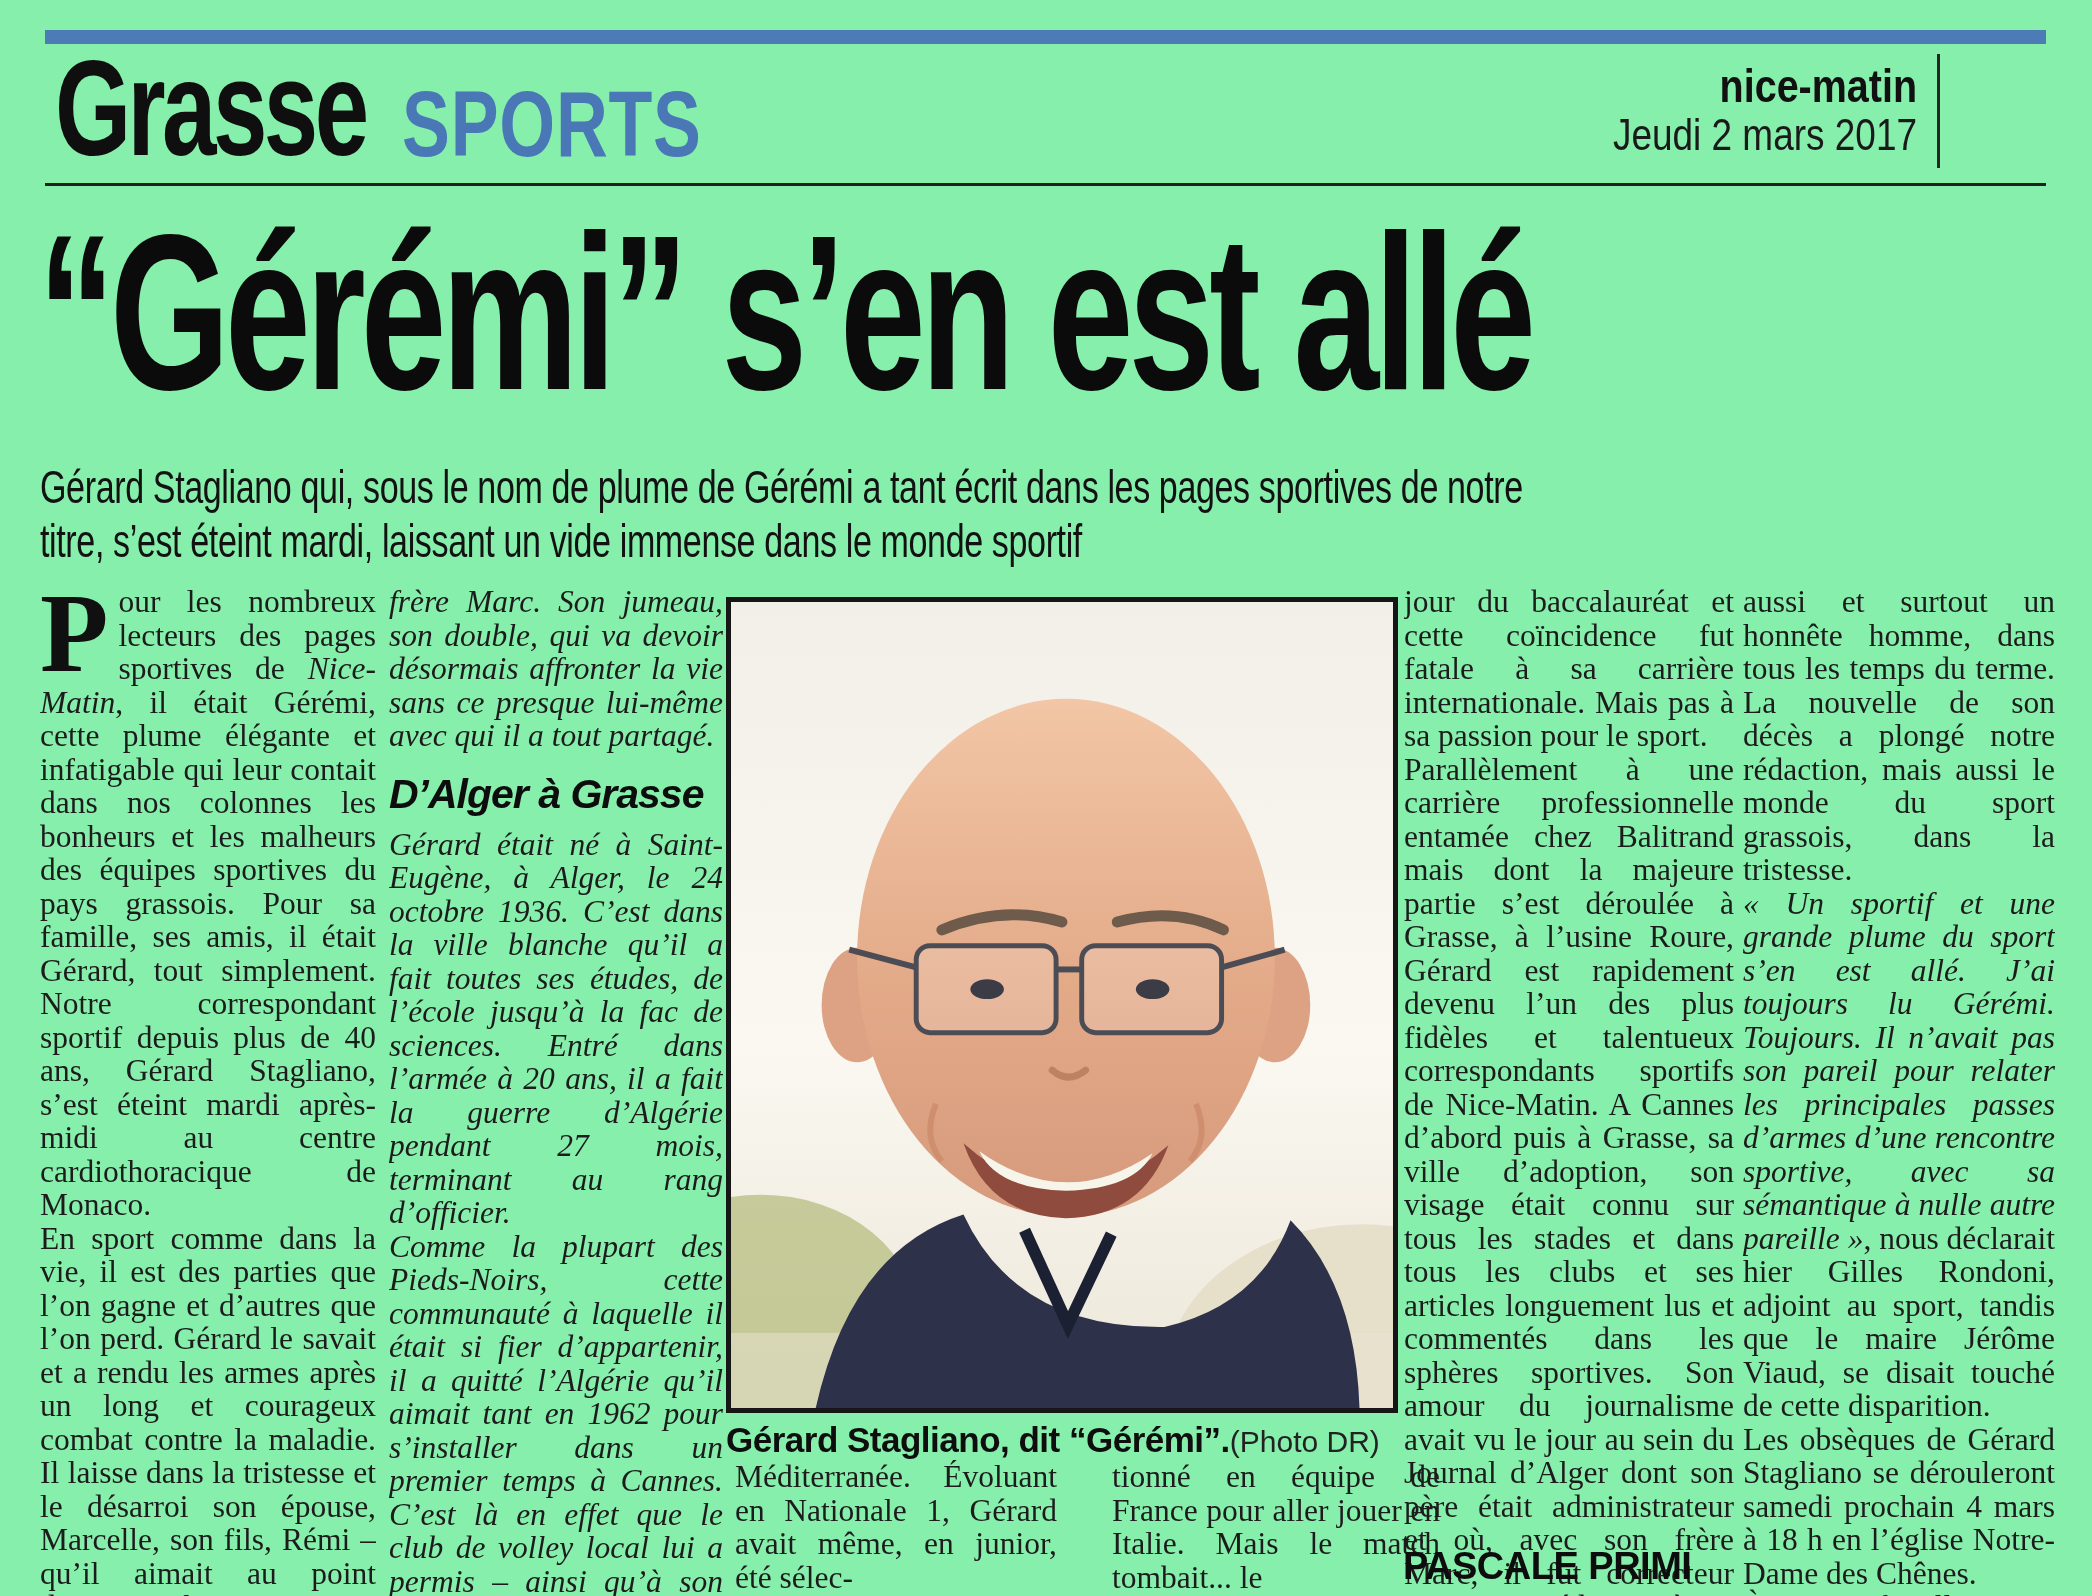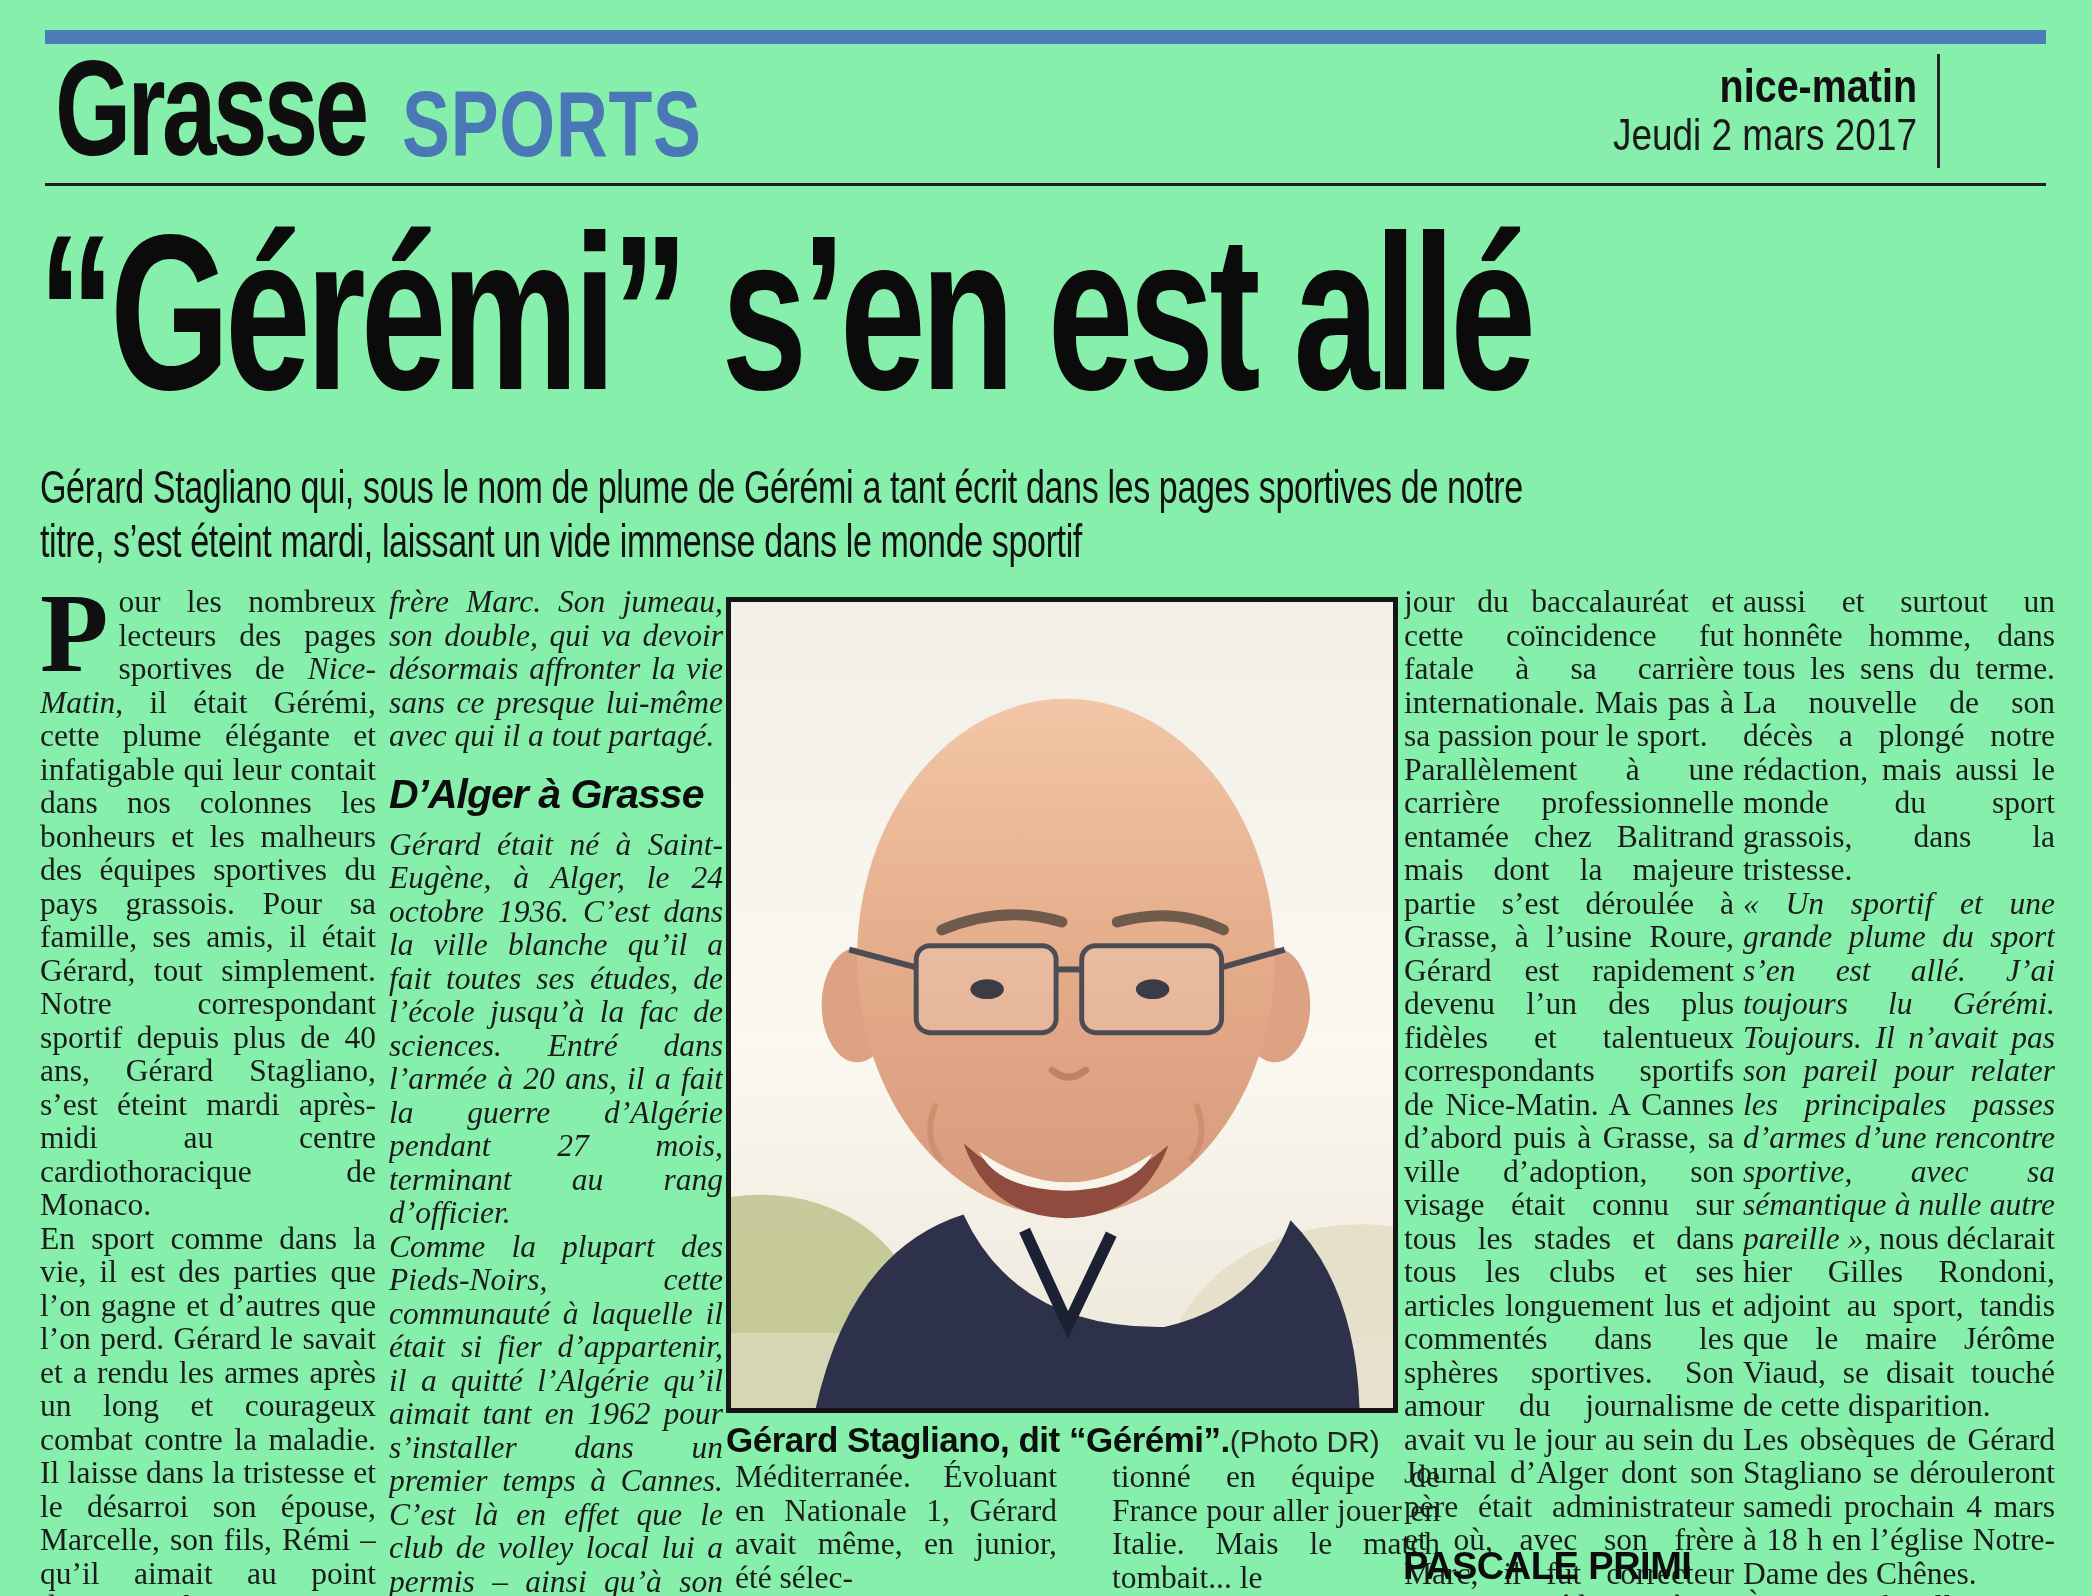--- a/index.html
+++ b/index.html
@@ -176,21 +176,21 @@
     <p>tionné en équipe de France pour aller jouer en Italie. Mais le match tombait... le</p>
   </div>
 
   <div class="col col5">
     <p>jour du baccalauréat et cette coïncidence fut fatale à sa carrière internationale. Mais pas à sa passion pour le sport.</p>
     <p>Parallèlement à une carrière professionnelle entamée chez Balitrand mais dont la majeure partie s’est déroulée à Grasse, à l’usine Roure, Gérard est rapidement devenu l’un des plus fidèles et talentueux correspondants sportifs de Nice-Matin. A Cannes d’abord puis à Grasse, sa ville d’adoption, son visage était connu sur tous les stades et dans tous les clubs et ses articles longuement lus et commentés dans les sphères sportives. Son amour du journalisme avait vu le jour au sein du Journal d’Alger dont son père était administrateur et où, avec son frère Marc, il fut correcteur mais aussi rédacteur à ses heures.</p>
 
   </div>
 
   <div class="col col6">
-    <p>aussi et surtout un honnête homme, dans tous les sens du terme. La nouvelle de son décès a plongé notre rédaction, mais aussi le monde du sport grassois, dans la tristesse.</p>
+    <p>aussi et surtout un honnête homme, dans tous les temps du terme. La nouvelle de son décès a plongé notre rédaction, mais aussi le monde du sport grassois, dans la tristesse.</p>
     <p><span class="it">« Un sportif et une grande plume du sport s’en est allé. J’ai toujours lu Gérémi. Toujours. Il n’avait pas son pareil pour relater les principales passes d’armes d’une rencontre sportive, avec sa sémantique à nulle autre pareille »</span><span>, nous déclarait hier Gilles Rondoni, adjoint au sport, tandis que le maire Jérôme Viaud, se disait touché de cette disparition.</span></p>
     <p>Les obsèques de Gérard Stagliano se dérouleront samedi prochain 4 mars à 18 h en l’église Notre-Dame des Chênes.</p>
     <p>À sa famille, ses proches et toutes les personnes touchées par ce deuil, Nice-Matin présente ses condoléances attristées.</p>
   </div>
 
   <div class="byline">PASCALE PRIMI</div>
 
 </div>
 
 </body></html>

